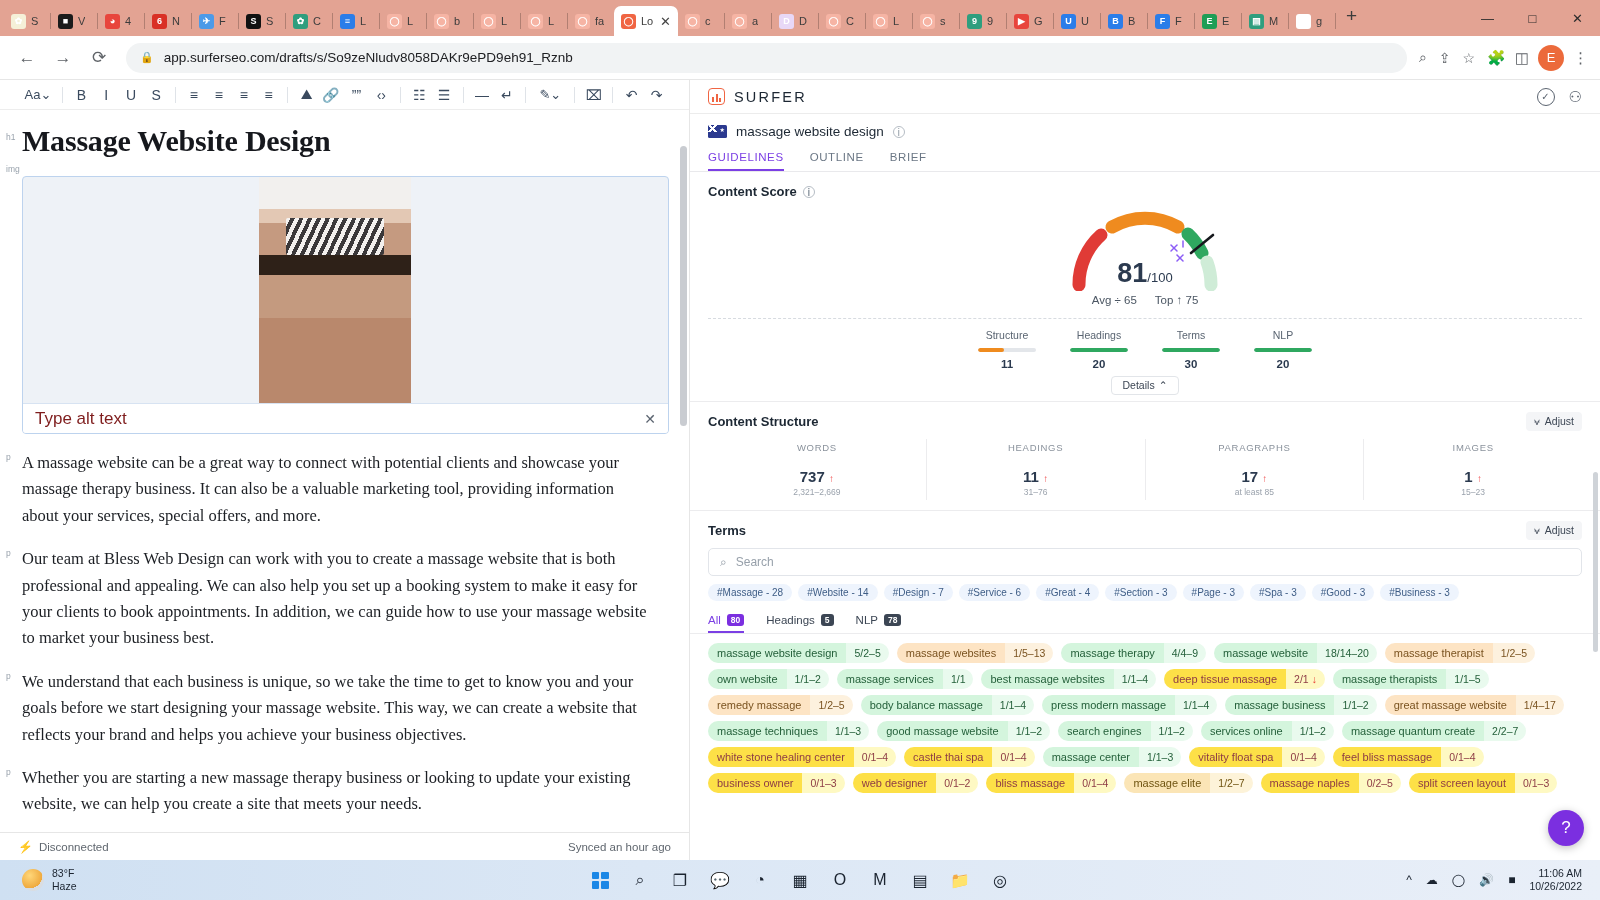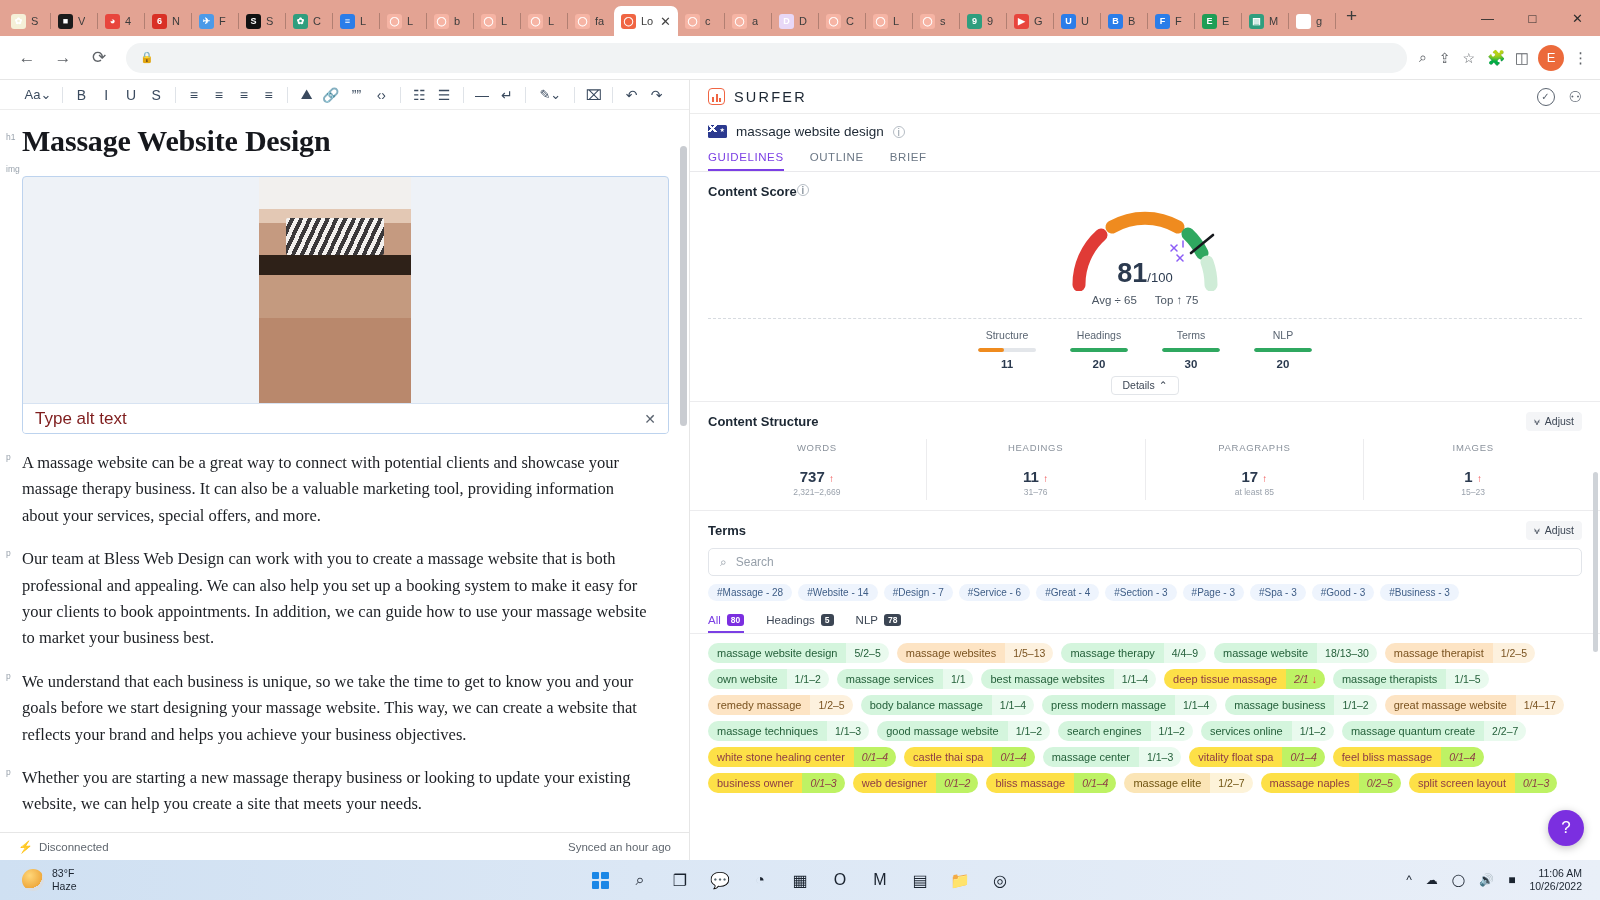--- a/index.html
+++ b/index.html
@@ -141,21 +141,21 @@
   .flag::after { content:"★"; position:absolute; right:2px; top:2px; color:#fff; font-size:6px; line-height:1; }
   .kw-text { font-size: 13.5px; color: #1c2733; font-weight: 500; }
   .info-i { font-size: 11px; color: #98a1ab; border: 1px solid #b6bdc5; border-radius: 50%;
             width: 12px; height: 12px; display:inline-flex; align-items:center; justify-content:center; }
 
   .tabs-row { display: flex; gap: 26px; padding: 0 18px; border-bottom: 1px solid #e9e9ec; }
   .stab { font-size: 11.5px; letter-spacing: .6px; color: #6b7785; padding: 6px 0 8px; position: relative; }
   .stab.active { color: #7b3fe4; }
   .stab.active::after { content:""; position: absolute; left: 0; right: 0; bottom: 0; height: 2px; background: #7b3fe4; }
 
-  .sec-title { font-size: 13px; font-weight: 700; color: #1c2733; display: flex; gap: 0; }
+  .sec-title { font-size: 13px; font-weight: 700; color: #1c2733; display: flex; align-items: center; gap: 6px; }
   .panel-body { flex: 1; overflow: hidden; position: relative; }
 
   .cscore { padding: 12px 18px 0; }
   .gauge-wrap { display: flex; flex-direction: column; align-items: center; margin-top: 6px; position: relative; }
   .gauge { position: relative; width: 160px; height: 86px; }
   .gnum { position: absolute; left: 0; right: 0; bottom: 2px; text-align: center;
           font-size: 27px; font-weight: 700; color: #2b3a4f; }
   .gnum small { font-size: 13px; font-weight: 500; }
   .gmeta { font-size: 11.5px; color: #4b5663; display: flex; gap: 18px; margin-top: 3px; }
   .dash { border-top: 1px dashed #d7dbe0; margin: 12px 0 0; }
@@ -207,21 +207,21 @@
     display: inline-flex; align-items: stretch; border-radius: 11px; overflow: hidden;
     font-size: 11px; height: 20px;
   }
   .term .t { padding: 0 9px; display: flex; align-items: center; }
   .term .c { padding: 0 8px; display: flex; align-items: center; gap: 3px; font-size: 10.5px; }
   .term.green .t { background: #d4f5dd; color: #24603a; }
   .term.green .c { background: #e9faee; color: #24603a; }
   .term.orange .t { background: #fde4c4; color: #7a5320; }
   .term.orange .c { background: #fdf1de; color: #7a5320; }
   .term.pink .t { background: #fde047; color: #8d3b45; }
-  .term.pink .c { background: #bef264; color: #8d3b45; font-style: italic; }
+  .term.pink .c { background: #fef9c3; color: #8d3b45; }
   .term.amber .t { background: #fbe5b6; color: #6f5411; }
   .term.amber .c { background: #fdf3d9; color: #6f5411; }
   .term .dn { color: #e8443a; }
 
   .help-fab {
     position: absolute; right: 16px; bottom: 14px; width: 36px; height: 36px; border-radius: 50%;
     background: #7b2fe0; color: #fff; display: flex; align-items: center; justify-content: center;
     font-size: 17px; box-shadow: 0 2px 8px rgba(0,0,0,.25);
   }
   .panel-scroll {
@@ -402,20 +402,21 @@
       <span>✕</span>
     </div>
   </div>
 
   <div class="toolbar-row">
     <div class="navbtn">←</div>
     <div class="navbtn">→</div>
     <div class="navbtn">⟳</div>
     <div class="omnibox">
       <span style="font-size:11px">🔒</span>
+      <span>app.surferseo.com/drafts/s/So9zeNludv8058DAKr9ePD9eh91_Rznb</span>
     </div>
     <div class="omni-icons">
       <span>⌕</span>
       <span>⇪</span>
       <span>☆</span>
     </div>
     <div class="ext-icons">
       <span>🧩</span>
       <span>◫</span>
       <div class="avatar-btn">E</div>
@@ -685,21 +686,21 @@
               <div class="term orange">
                 <span class="t">massage websites</span>
                 <span class="c">1/5–13</span>
               </div>
               <div class="term green">
                 <span class="t">massage therapy</span>
                 <span class="c">4/4–9</span>
               </div>
               <div class="term green">
                 <span class="t">massage website</span>
-                <span class="c">18/13–30</span>
+                <span class="c">18/14–20</span>
               </div>
               <div class="term orange">
                 <span class="t">massage therapist</span>
                 <span class="c">1/2–5</span>
               </div>
               <div class="term green">
                 <span class="t">own website</span>
                 <span class="c">1/1–2</span>
               </div>
               <div class="term green">

